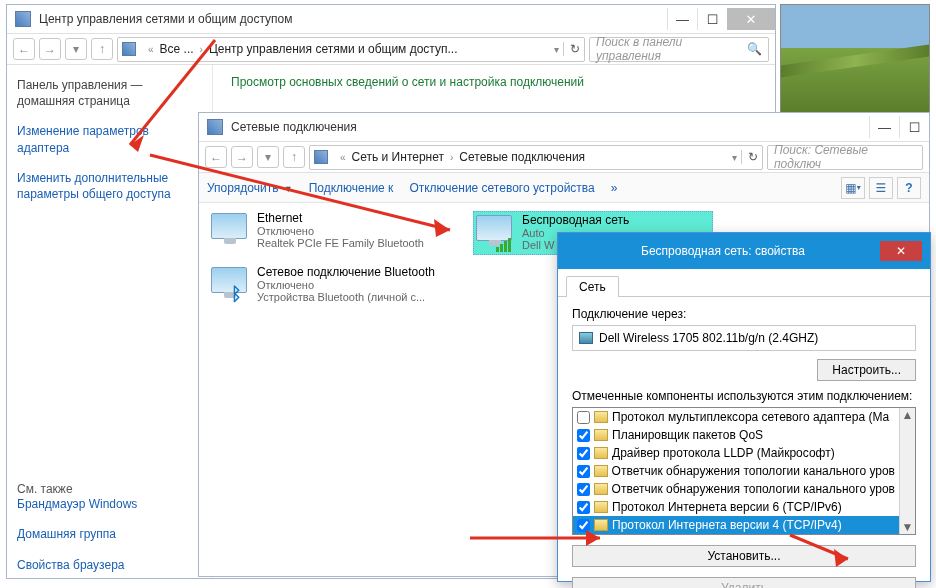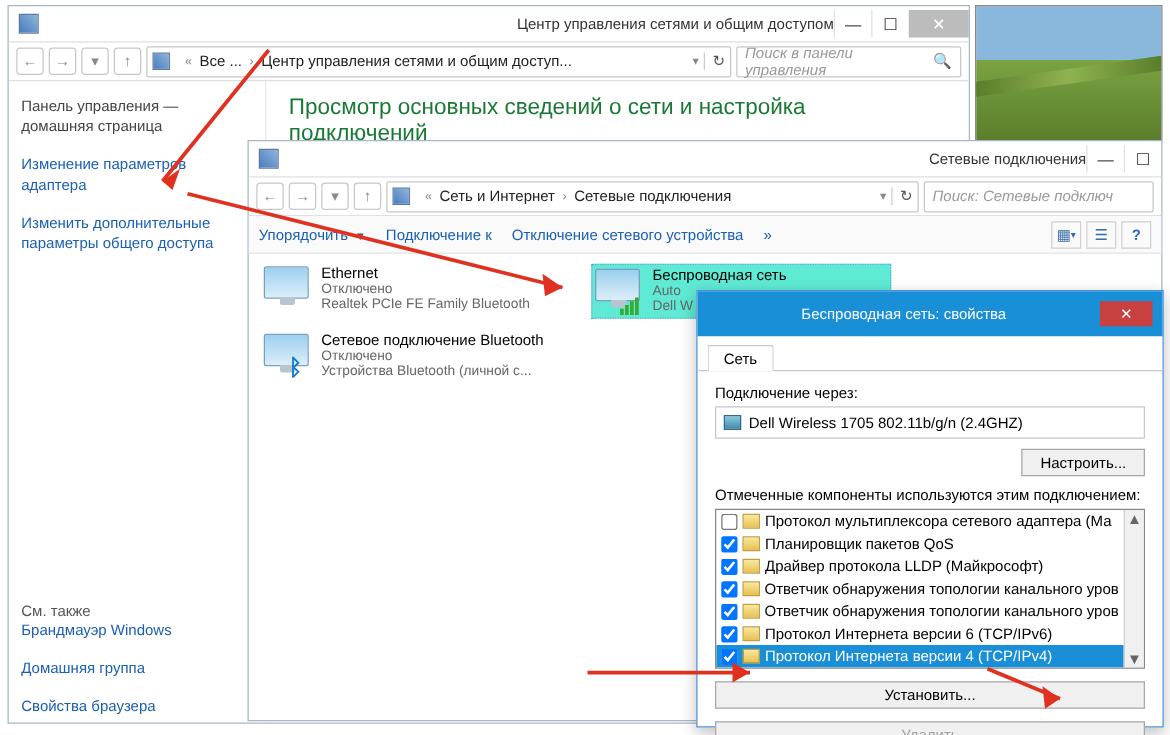--- a/index.html
+++ b/index.html
@@ -2,41 +2,41 @@
 <html><head>
 <meta charset="utf-8">
 <style>
 * { box-sizing: border-box; margin: 0; padding: 0; font-family: "Segoe UI", Tahoma, sans-serif; font-size: 12px; }
 body { background: #fff; width: 936px; height: 588px; position: relative; overflow: hidden; }
 
 
 .win1 { position: absolute; left: 6px; top: 4px; width: 770px; height: 575px; background: #fff; border: 1px solid #a8b6c8; }
 .win1-title { height: 28px; display: flex; align-items: center; padding-left: 8px; color: #222; }
 .title-icon { width: 16px; height: 16px; margin-right: 8px; background: linear-gradient(45deg,#4a7dbd,#8fb4db); border: 1px solid #5a7ba8; }
-.title-text { flex: 1; text-align: right; color: #333; }
+.title-text { flex: 1; text-align: left; color: #333; }
 .title-btns { display: flex; }
 .tb { width: 30px; height: 22px; display: flex; align-items: center; justify-content: center; font-size: 13px; color: #333; }
 .tb.closeGray{ background:#bcbcbc; color:#fff; width:48px;}
 .tb.minmax { border-left: 1px solid #e0e0e0; }
 
 .nav { height: 32px; display: flex; align-items: center; border-top: 1px solid #e0e0e0; border-bottom: 1px solid #e0e0e0; padding: 0 6px; gap: 4px; }
 .navbtn { width: 22px; height: 22px; border: 1px solid #c8c8c8; border-radius: 3px; display: flex; align-items: center; justify-content: center; color: #888; cursor: pointer; }
 .crumb { display: flex; align-items: center; border: 1px solid #c8c8c8; height: 25px; border-radius: 2px; padding: 0 4px; gap: 4px; flex: 1; }
 .crumb-seg { color: #222; white-space: nowrap; padding: 0 2px; }
 .chev { color: #888; font-size: 10px; }
 .search { width: 180px; height: 25px; border: 1px solid #c8c8c8; border-radius: 2px; display: flex; align-items: center; padding: 0 6px; color: #999; font-style: italic; }
 .search-ico { margin-left: auto; color: #777; font-style: normal; }
 
 .win1-body { display: flex; height: calc(100% - 60px); }
 .side { width: 206px; padding: 12px 10px; border-right: 1px solid #e8e8e8; }
 .side a { display: block; color: #1a5fb4; text-decoration: none; margin-bottom: 14px; line-height: 1.35; cursor: pointer; }
 .side .dim { color: #444; }
 .side .see-also { margin-top: 280px; color: #555; }
 .content1 { flex: 1; padding: 10px 18px; }
-.h1 { color: #1a7a35; font-size: 18px; margin-bottom: 6px; }
+.h1 { color: #1a7a35; font-size: 12px; margin-bottom: 6px; }
 
 
 .win2 { position: absolute; left: 198px; top: 112px; width: 732px; height: 465px; background: #fff; border: 1px solid #a8b6c8; }
 .win2 .title-text { color:#333; }
 .toolbar { height: 30px; display: flex; align-items: center; padding: 0 8px; gap: 16px; border-bottom: 1px solid #e4e4e4; background: #fafafa; }
 .toolbar .tbitem { color: #1a5fb4; cursor: pointer; }
 .toolbar .tbitem .dd { color: #555; font-size: 9px; margin-left: 2px; }
 .toolbar-right { margin-left: auto; display: flex; gap: 4px; }
 .view-btn { width: 24px; height: 22px; border: 1px solid #d0d0d0; display: flex; align-items: center; justify-content: center; color: #3a6ea8; }
 
@@ -161,21 +161,21 @@
     <div class="navbtn">↑</div>
     <div class="crumb">
       <div class="title-icon" style="width:14px;height:14px"></div>
       <span class="chev">«</span>
       <span class="crumb-seg">Сеть и Интернет</span>
       <span class="chev">›</span>
       <span class="crumb-seg">Сетевые подключения</span>
       <span class="chev" style="margin-left:auto">▾</span>
       <span style="border-left:1px solid #ccc;padding-left:6px;color:#555">↻</span>
     </div>
-    <div class="search" style="width:184px">
+    <div class="search" style="width:156px">
       <span>Поиск: Сетевые подключ</span>
     </div>
   </div>
   <div class="toolbar">
     <span class="tbitem"><span>Упорядочить</span> <span class="dd">▼</span></span>
     <span class="tbitem">Подключение к</span>
     <span class="tbitem">Отключение сетевого устройства</span>
     <span class="tbitem">»</span>
     <div class="toolbar-right">
       <div class="view-btn">▦<span style="font-size:8px">▾</span></div>

